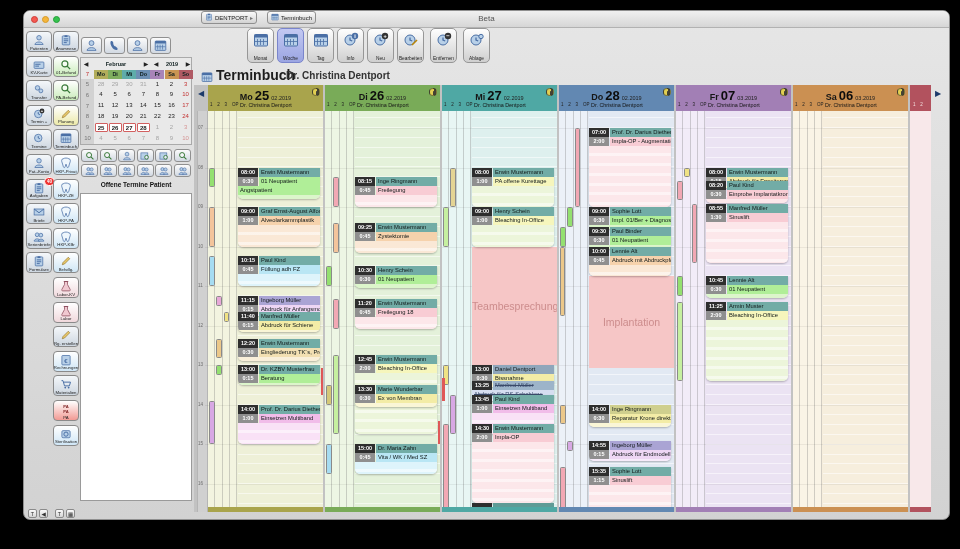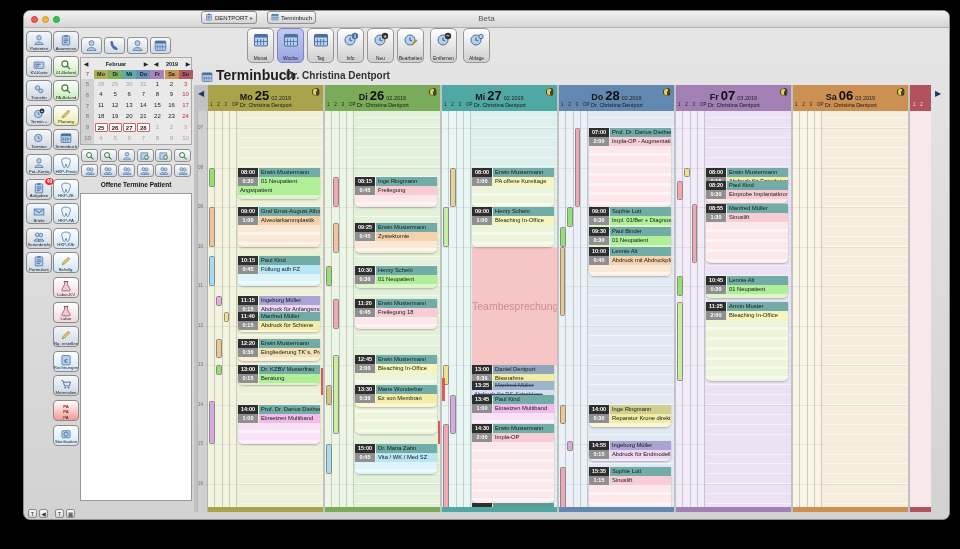--- a/index.html
+++ b/index.html
@@ -900,20 +900,23 @@
         <div class="hline abs" style="left: 0px; top: 17px; width: 115px; height: 1px;"></div>
         <div class="hline abs" style="left: 0px; top: 56.5px; width: 115px; height: 1px;"></div>
         <div class="hline abs" style="left: 0px; top: 96px; width: 115px; height: 1px;"></div>
         <div class="hline abs" style="left: 0px; top: 135.5px; width: 115px; height: 1px;"></div>
         <div class="hline abs" style="left: 0px; top: 175px; width: 115px; height: 1px;"></div>
         <div class="hline abs" style="left: 0px; top: 214.5px; width: 115px; height: 1px;"></div>
         <div class="hline abs" style="left: 0px; top: 254px; width: 115px; height: 1px;"></div>
         <div class="hline abs" style="left: 0px; top: 293.5px; width: 115px; height: 1px;"></div>
         <div class="hline abs" style="left: 0px; top: 333px; width: 115px; height: 1px;"></div>
         <div class="hline abs" style="left: 0px; top: 372.5px; width: 115px; height: 1px;"></div>
+        <div class="bigblock abs" style="left: 30px; top: 165.125px; width: 85px; height: 92.1667px; background: rgb(246, 198, 198);">
+          <span>Implantation</span>
+        </div>
         <div class="obar abs" style="left: 15.6px; top: 17px; width: 5.5px; height: 79px; background: rgb(242, 168, 180);"></div>
         <div class="obar abs" style="left: 8.3px; top: 96px; width: 5.5px; height: 19.75px; background: rgb(148, 224, 112);"></div>
         <div class="obar abs" style="left: 1px; top: 115.75px; width: 5.5px; height: 19.75px; background: rgb(148, 224, 112);"></div>
         <div class="obar abs" style="left: 0.5px; top: 135.5px; width: 5.5px; height: 69.125px; background: rgb(236, 200, 138);"></div>
         <div class="obar abs" style="left: 1px; top: 293.5px; width: 5.5px; height: 19.75px; background: rgb(236, 200, 138);"></div>
         <div class="obar abs" style="left: 8.3px; top: 329.708px; width: 5.5px; height: 9.875px; background: rgb(216, 168, 228);"></div>
         <div class="obar abs" style="left: 1px; top: 356.042px; width: 5.5px; height: 49.375px; background: rgb(242, 168, 180);"></div>
         <div class="appt abs" style="left: 30px; top: 17px; width: 82px; height: 79px;">
           <div class="abody" style="top: 18px; background: repeating-linear-gradient(transparent 0px, transparent 6.9px, rgba(255, 255, 255, 0.5) 6.9px, rgba(255, 255, 255, 0.5) 9.9px) rgb(252, 231, 234);"></div>
           <div class="arow">

